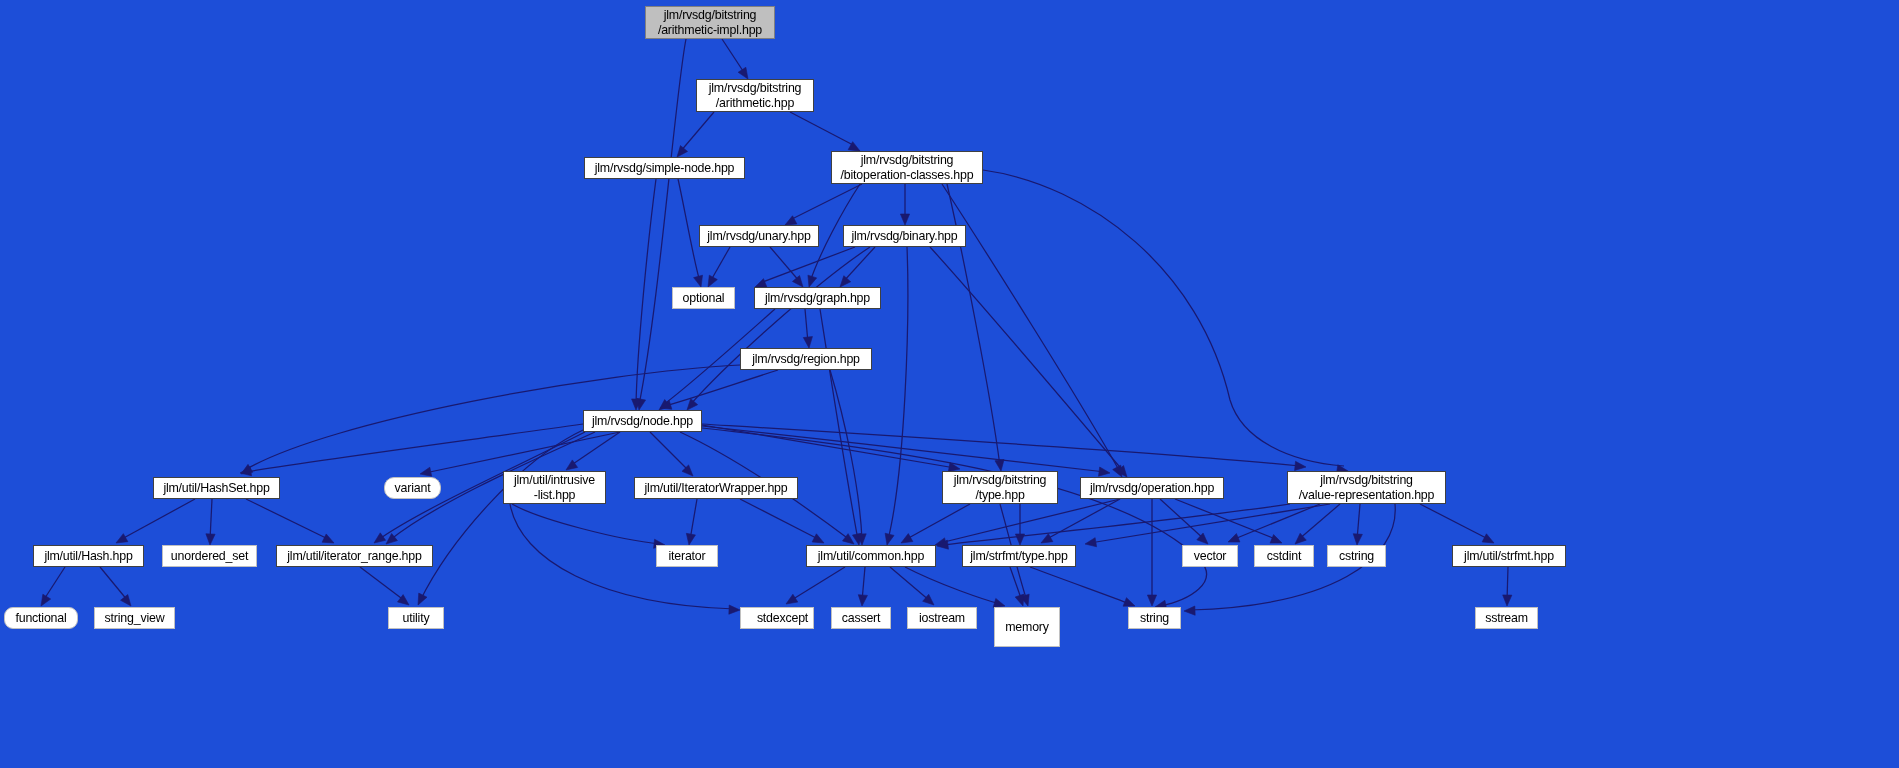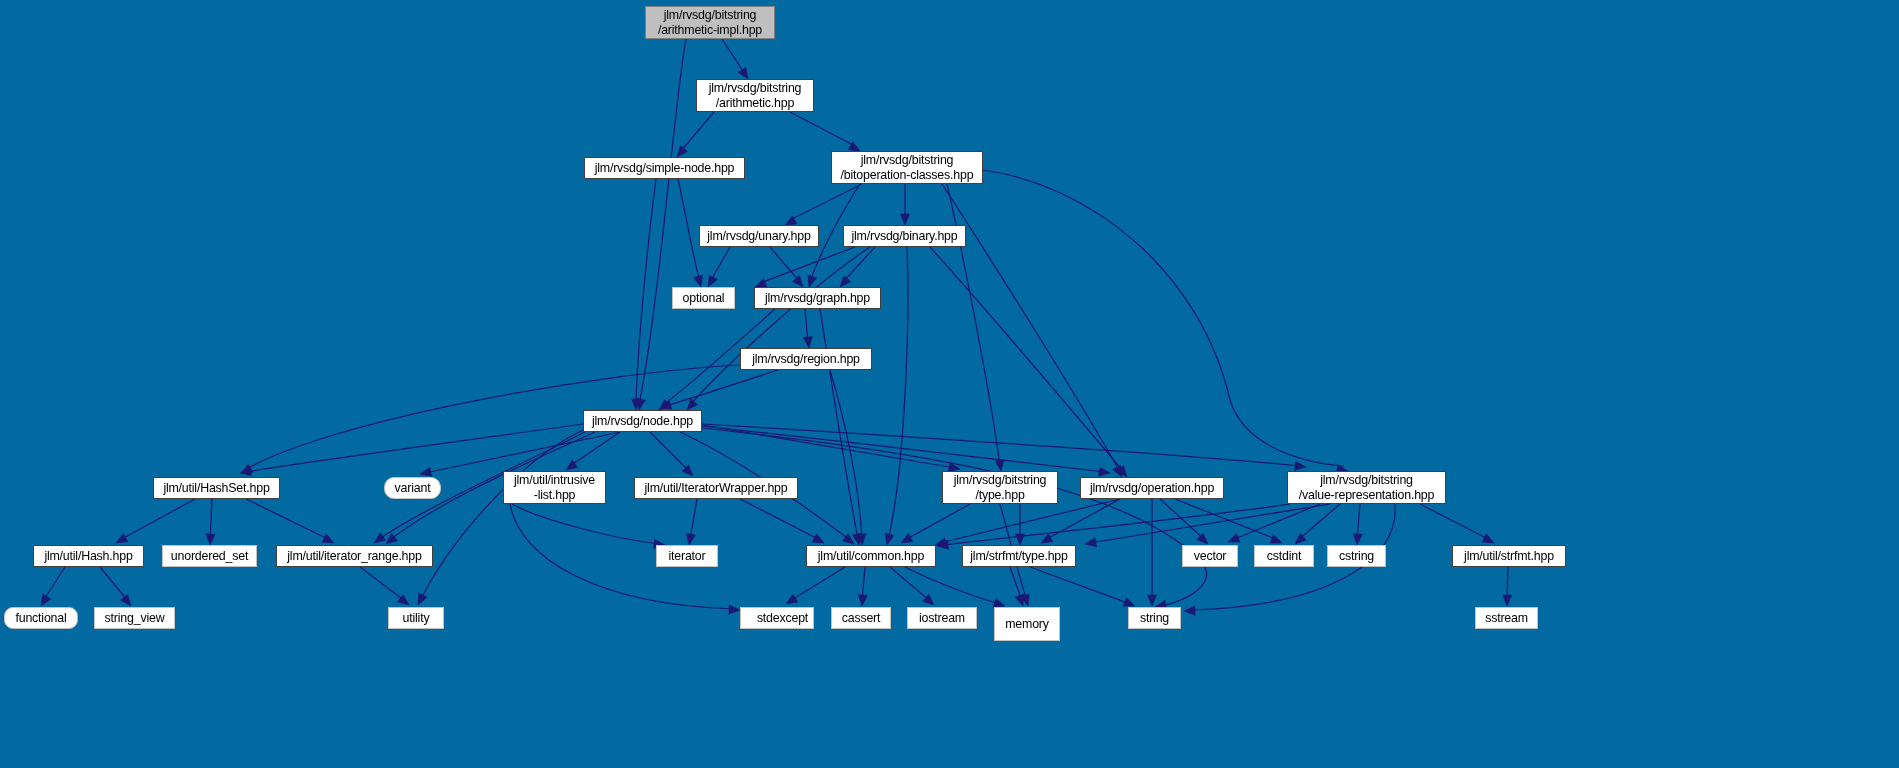--- a/index.html
+++ b/index.html
@@ -4,21 +4,21 @@
 <style>
   html, body {
     margin: 0;
     padding: 0;
     background: #ffffff;
   }
   #graph-root {
     position: relative;
     width: 1899px;
     height: 768px;
-    background: #0369a1;
+    background: #1d4ed8;
     font-family: "Liberation Sans", sans-serif;
     overflow: hidden;
   }
   svg#edges {
     position: absolute;
     left: 0;
     top: 0;
     width: 1899px;
     height: 768px;
   }
@@ -364,17 +364,17 @@
       <div class="node system" style="left: 1182px; top: 545px; width: 56px; height: 22px;"><span>vector</span></div>
       <div class="node system" style="left: 1254px; top: 545px; width: 60px; height: 22px;"><span>cstdint</span></div>
       <div class="node system" style="left: 1327px; top: 545px; width: 59px; height: 22px;"><span>cstring</span></div>
       <div class="node project" style="left: 1452px; top: 545px; width: 114px; height: 22px;"><span>jlm/util/strfmt.hpp</span></div>
       <div class="node system" style="left: 4px; top: 607px; width: 74px; height: 22px; border-radius: 9px;"><span>functional</span></div>
       <div class="node system" style="left: 94px; top: 607px; width: 81px; height: 22px;"><span>string_view</span></div>
       <div class="node system" style="left: 388px; top: 607px; width: 56px; height: 22px;"><span>utility</span></div>
       <div class="node system" style="left: 740px; top: 607px; width: 74px; height: 22px; padding-left: 11px;"><span>stdexcept</span></div>
       <div class="node system" style="left: 831px; top: 607px; width: 60px; height: 22px;"><span>cassert</span></div>
       <div class="node system" style="left: 907px; top: 607px; width: 70px; height: 22px;"><span>iostream</span></div>
-      <div class="node system" style="left: 994px; top: 607px; width: 66px; height: 34px;"><span>memory</span></div>
+      <div class="node system" style="left: 994px; top: 607px; width: 66px; height: 40px;"><span>memory</span></div>
       <div class="node system" style="left: 1128px; top: 607px; width: 53px; height: 22px;"><span>string</span></div>
       <div class="node system" style="left: 1475px; top: 607px; width: 63px; height: 22px;"><span>sstream</span></div>
     </div>
 </div>
 
 </body></html>

